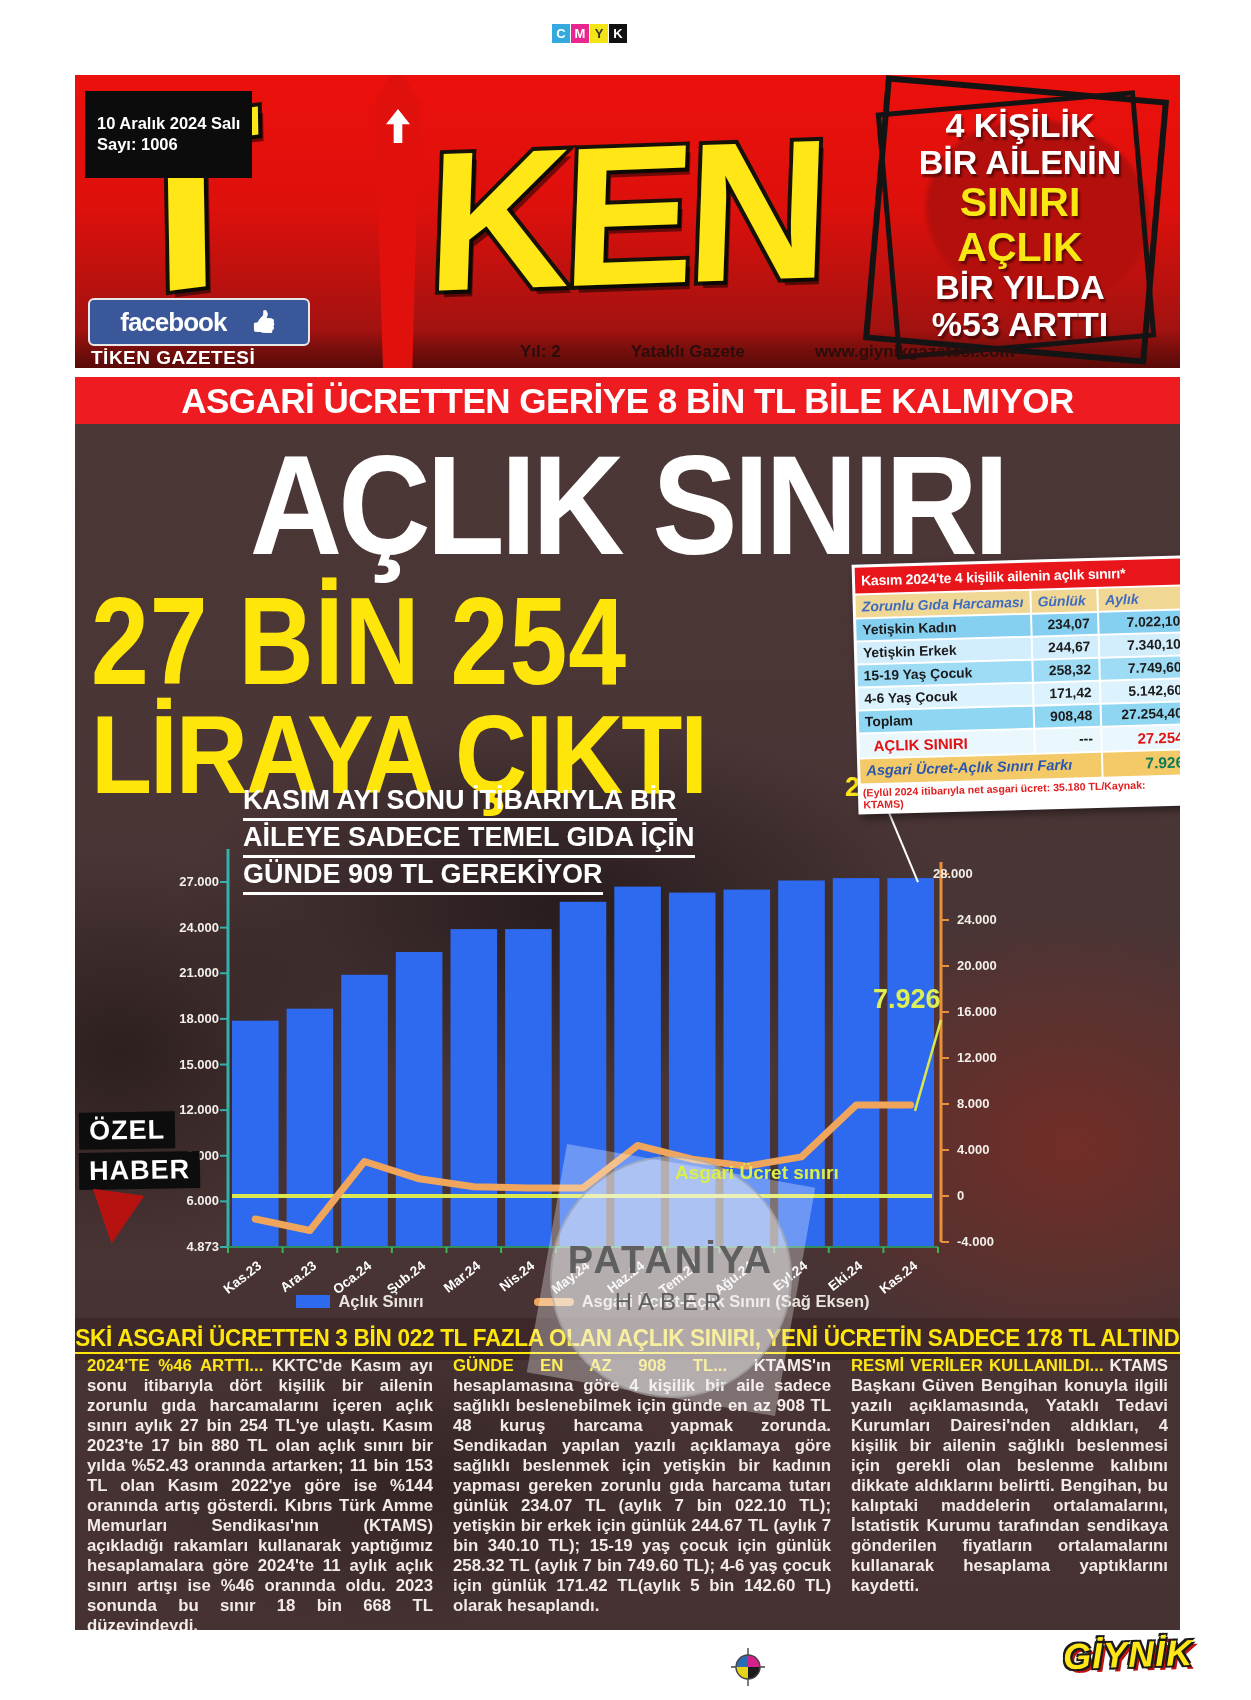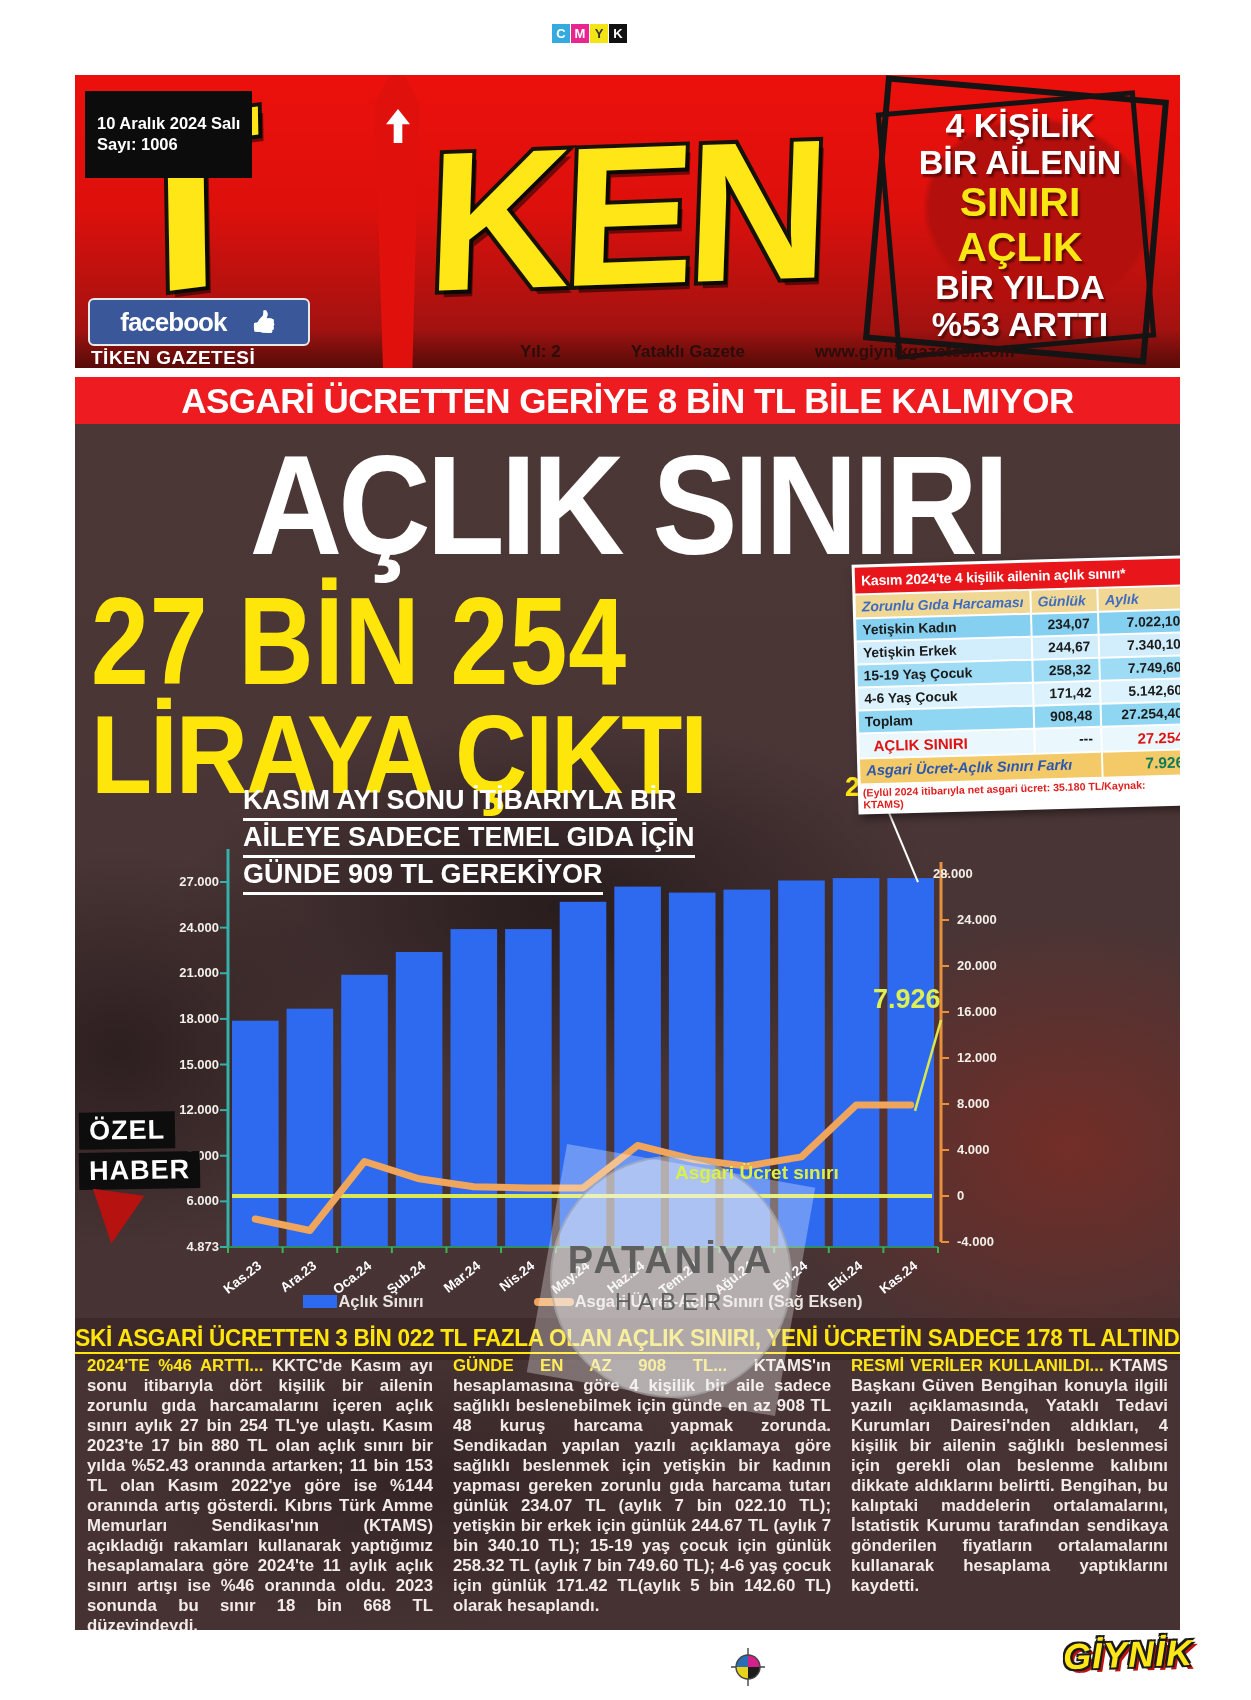--- a/index.html
+++ b/index.html
@@ -100,21 +100,21 @@
   .ann-peak{left:770px;top:8px;font-size:27px;color:#ffe617;}
   .ann-diff{left:798px;top:220px;font-size:27px;color:#dcef55;}
   .minwage{position:absolute;left:600px;top:398px;width:252px;text-align:left;
            color:#d9ef4a;font-weight:900;font-size:19px;z-index:4;}
   .ylab{position:absolute;font-size:13px;font-weight:bold;color:#f3efe9;}
   .ylab.l{width:54px;text-align:right;} .ylab.r{width:60px;text-align:left;}
   .xlab{position:absolute;width:86px;text-align:right;font-size:13.5px;font-weight:bold;
         color:#fff;transform:rotate(-38deg);transform-origin:100% 0;}
   .legend{position:absolute;left:153px;top:528px;width:710px;display:flex;gap:110px;
           justify-content:center;align-items:center;font-weight:bold;font-size:16.5px;color:#e9e4de;}
-  .legend .item{display:flex;align-items:center;gap:1px;}
+  .legend .item{display:flex;align-items:center;gap:8px;}
   .sw-bar{width:34px;height:13px;background:#2d6af0;display:inline-block;}
   .sw-line{width:40px;height:8px;background:#efa55b;border-radius:4px;display:inline-block;}
 
   
   .wm-sq{position:absolute;left:470px;top:400px;width:252px;height:232px;
          background:rgba(255,255,255,.30);transform:rotate(10deg);z-index:3;}
   .wm-ci{position:absolute;left:475px;top:392px;width:238px;height:238px;border-radius:50%;
          background:rgba(240,240,240,.48);border:2px solid rgba(120,120,120,.35);z-index:3;
          display:flex;flex-direction:column;align-items:center;justify-content:center;color:#5f5f5f;}
   .wm-ci .w1{font-size:38px;font-weight:bold;letter-spacing:3px;}

